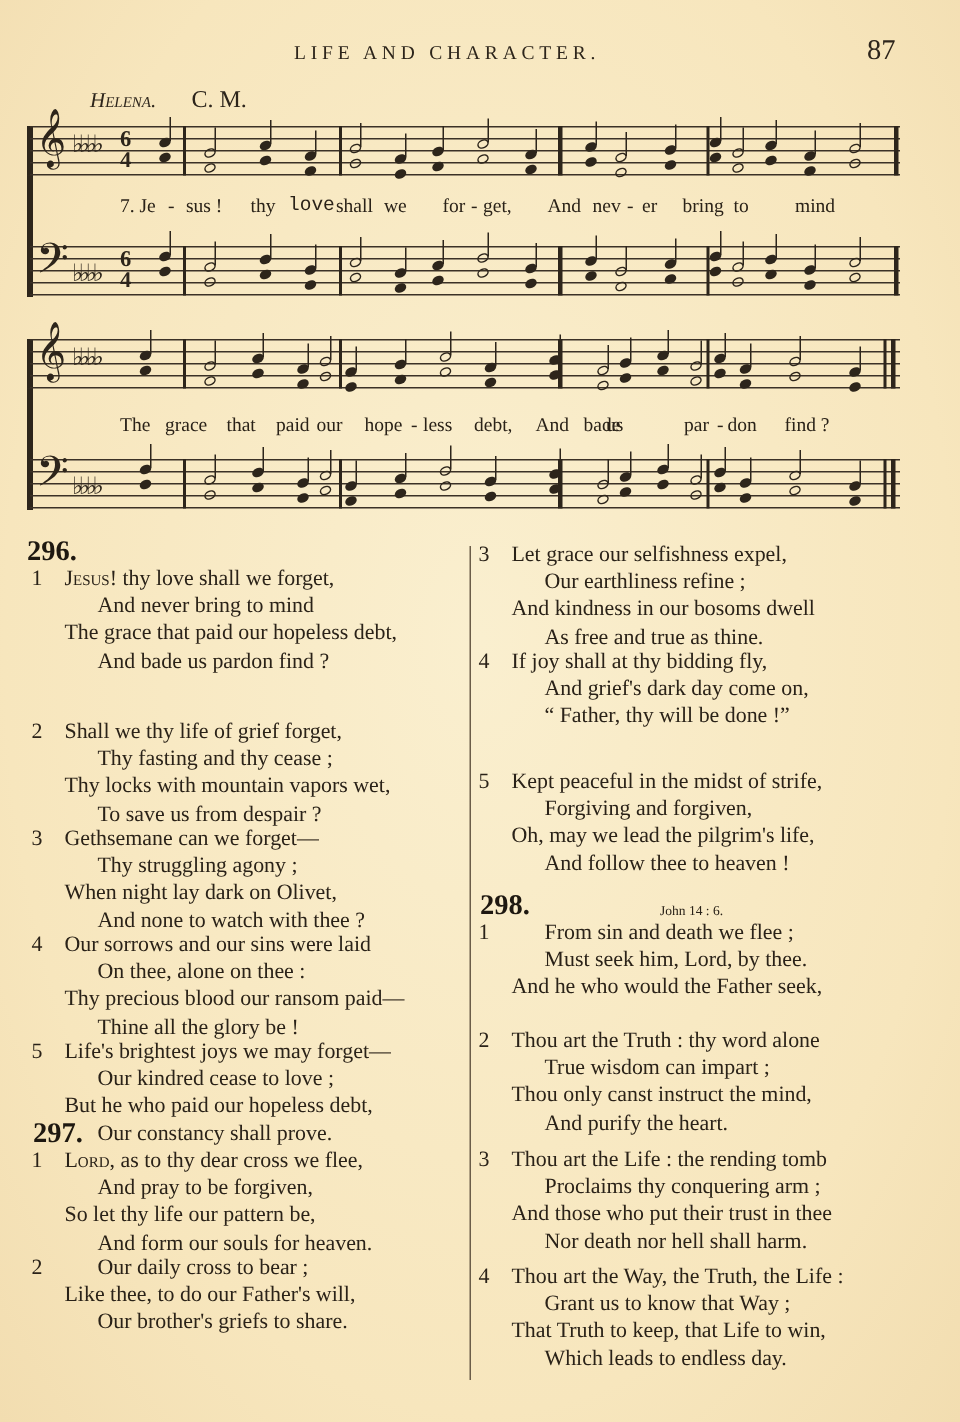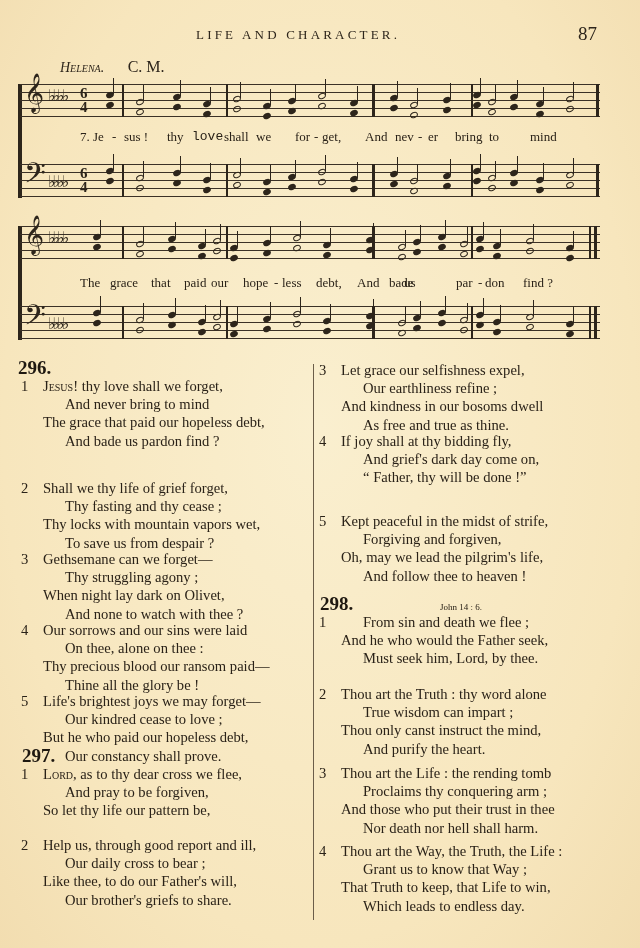--- a/index.html
+++ b/index.html
@@ -417,24 +417,24 @@
       </div>
     </div>
 
   <div class="hymn-number" style="left:22px;top:745px;">297.</div>
   <div id="h297">
       <div class="stanza" style="left: 21px; top: 765px;">
         <span class="num">1</span>
         <span class="ln odd"><span class="sc">Lord</span><span>, as to thy dear cross we flee,</span></span>
         <span class="ln even">And pray to be forgiven,</span>
         <span class="ln odd">So let thy life our pattern be,</span>
+        <span class="ln even">And form our souls for heaven.</span>
       </div>
       <div class="stanza" style="left: 21px; top: 836px;">
         <span class="num">2</span>
-        <span class="ln odd">Help us, through good report and ill,</span>
         <span class="ln even">Our daily cross to bear ;</span>
         <span class="ln odd">Like thee, to do our Father's will,</span>
         <span class="ln even">Our brother's griefs to share.</span>
       </div>
       <div class="stanza" style="left: 319px; top: 361px;">
         <span class="num">3</span>
         <span class="ln odd">Let grace our selfishness expel,</span>
         <span class="ln even">Our earthliness refine ;</span>
         <span class="ln odd">And kindness in our bosoms dwell</span>
         <span class="ln even">As free and true as thine.</span>
@@ -455,22 +455,22 @@
     </div>
 
   <div class="column-rule"></div>
 
   <div class="hymn-number" style="left:320px;top:593px;">298.</div>
   <div class="reference" style="left:440px;top:602px;">John 14 : 6.</div>
   <div id="h298">
       <div class="stanza" style="left: 319px; top: 613px;">
         <span class="num">1</span>
         <span class="ln even">From sin and death we flee ;</span>
+        <span class="ln even">Must seek him, Lord, by thee.</span>
         <span class="ln odd">And he who would the Father seek,</span>
-        <span class="ln even">Must seek him, Lord, by thee.</span>
       </div>
       <div class="stanza" style="left: 319px; top: 685px;">
         <span class="num">2</span>
         <span class="ln odd">Thou art the Truth : thy word alone</span>
         <span class="ln even">True wisdom can impart ;</span>
         <span class="ln odd">Thou only canst instruct the mind,</span>
         <span class="ln even">And purify the heart.</span>
       </div>
       <div class="stanza" style="left: 319px; top: 764px;">
         <span class="num">3</span>

